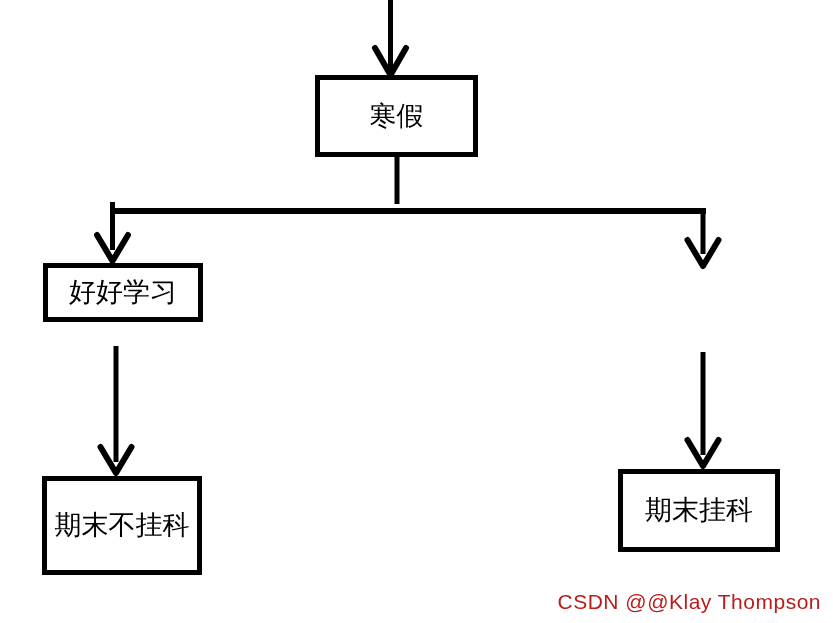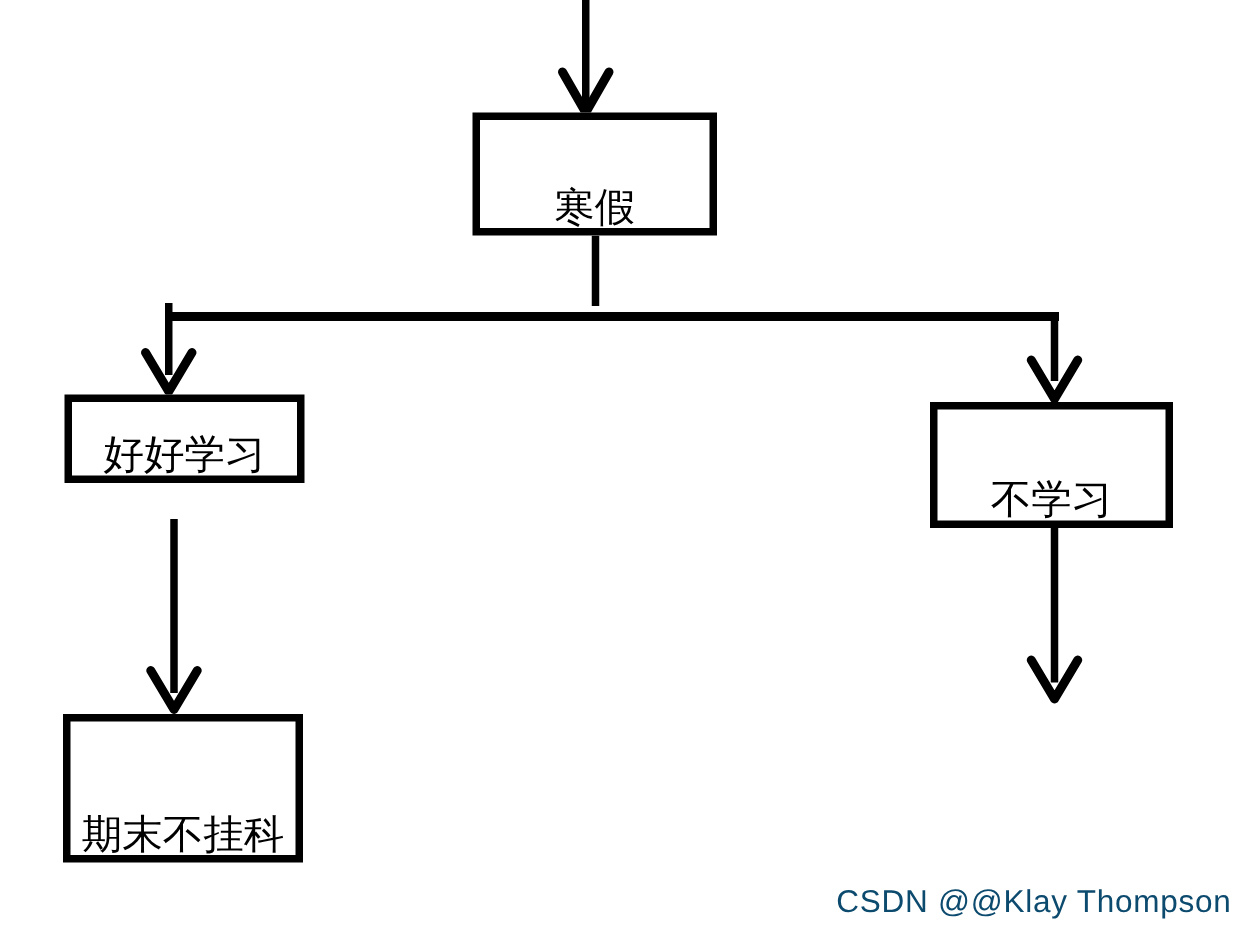--- a/index.html
+++ b/index.html
@@ -21,39 +21,39 @@
     top: 0;
     width: 833px;
     height: 623px;
   }
   .node {
     position: absolute;
     box-sizing: border-box;
     border: 5px solid #000000;
     background: #ffffff;
     display: flex;
-    align-items: flex-end;
+    align-items: center;
     justify-content: center;
     font-size: 27px;
     line-height: 1;
     color: #000000;
     white-space: nowrap;
   }
   .node-root        { left: 315px; top: 75px;  width: 163px; height: 82px; }
   .node-study-hard  { left: 43px;  top: 263px; width: 160px; height: 59px; }
   .node-no-study    { left: 620px; top: 268px; width: 162px; height: 84px; }
   .node-pass        { left: 42px;  top: 476px; width: 160px; height: 99px; }
   .node-fail        { left: 618px; top: 469px; width: 162px; height: 83px; }
   .watermark {
     position: absolute;
     top: 590px;
     right: 12px;
     font-size: 21px;
     letter-spacing: 0.5px;
-    color: #0c4a6e;
+    color: #b91c1c;
   }
 </style>
 </head>
 <body>
 
 <div class="canvas">
 
   <svg class="edges" viewBox="0 0 833 623" xmlns="http://www.w3.org/2000/svg">
 
     <g>
@@ -91,24 +91,24 @@
   </svg>
 
   <div class="node node-root">
     <span>寒假</span>
   </div>
 
   <div class="node node-study-hard">
     <span>好好学习</span>
   </div>
 
-  <div class="node node-no-study">
-    <span>不学习</span>
-  </div>
 
   <div class="node node-pass">
     <span>期末不挂科</span>
   </div>
 
+  <div class="node node-fail">
+    <span>期末挂科</span>
+  </div>
 
   <div class="watermark">CSDN @@Klay Thompson</div>
 
 </div>
 
 </body></html>

